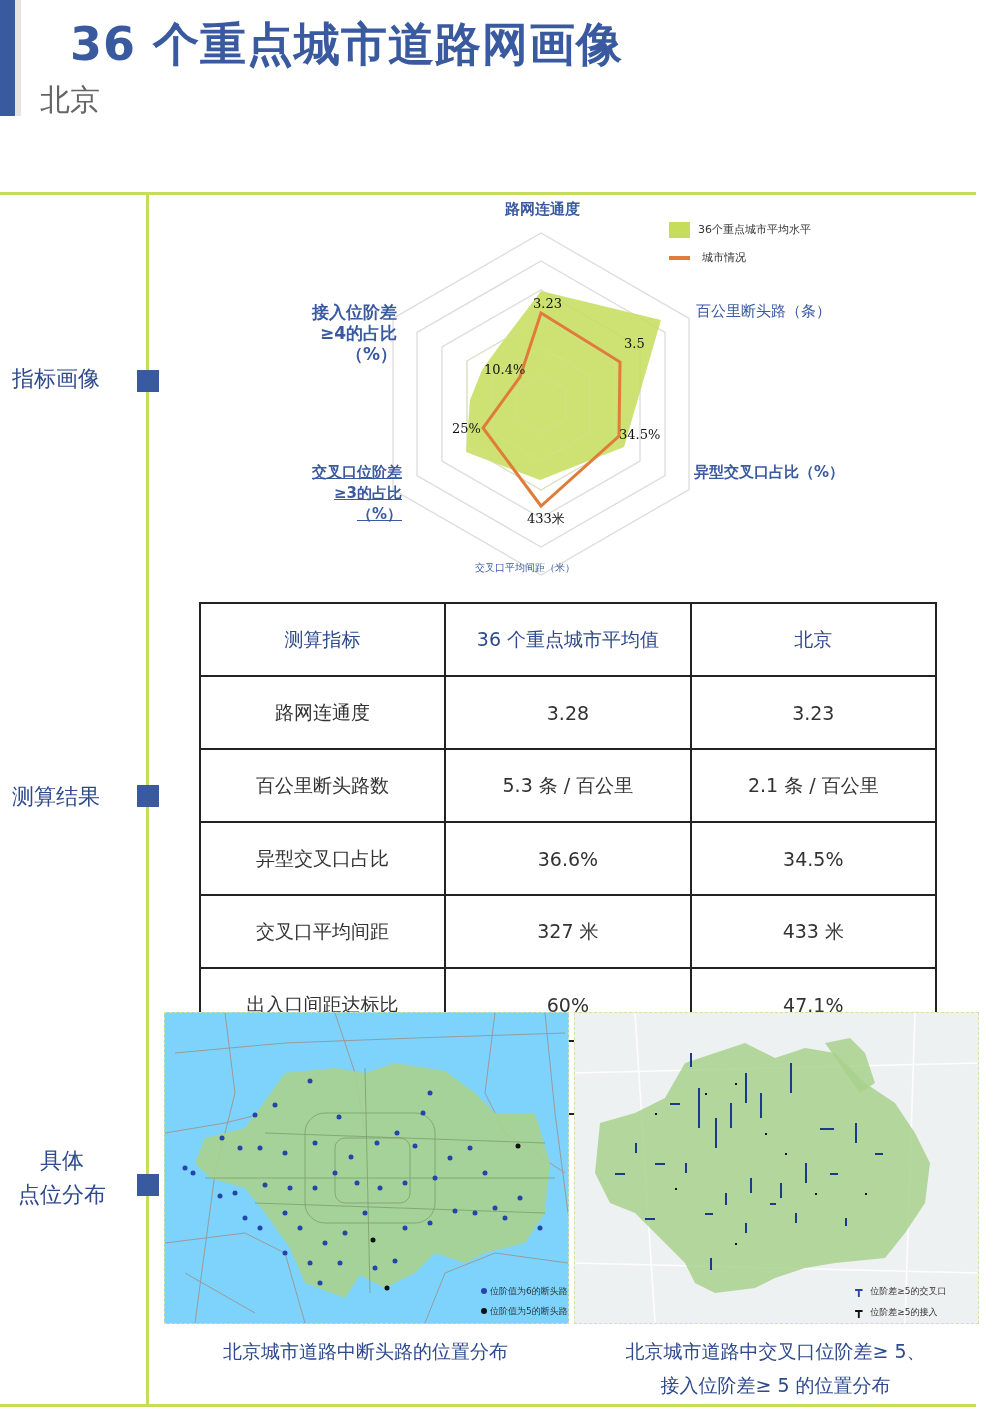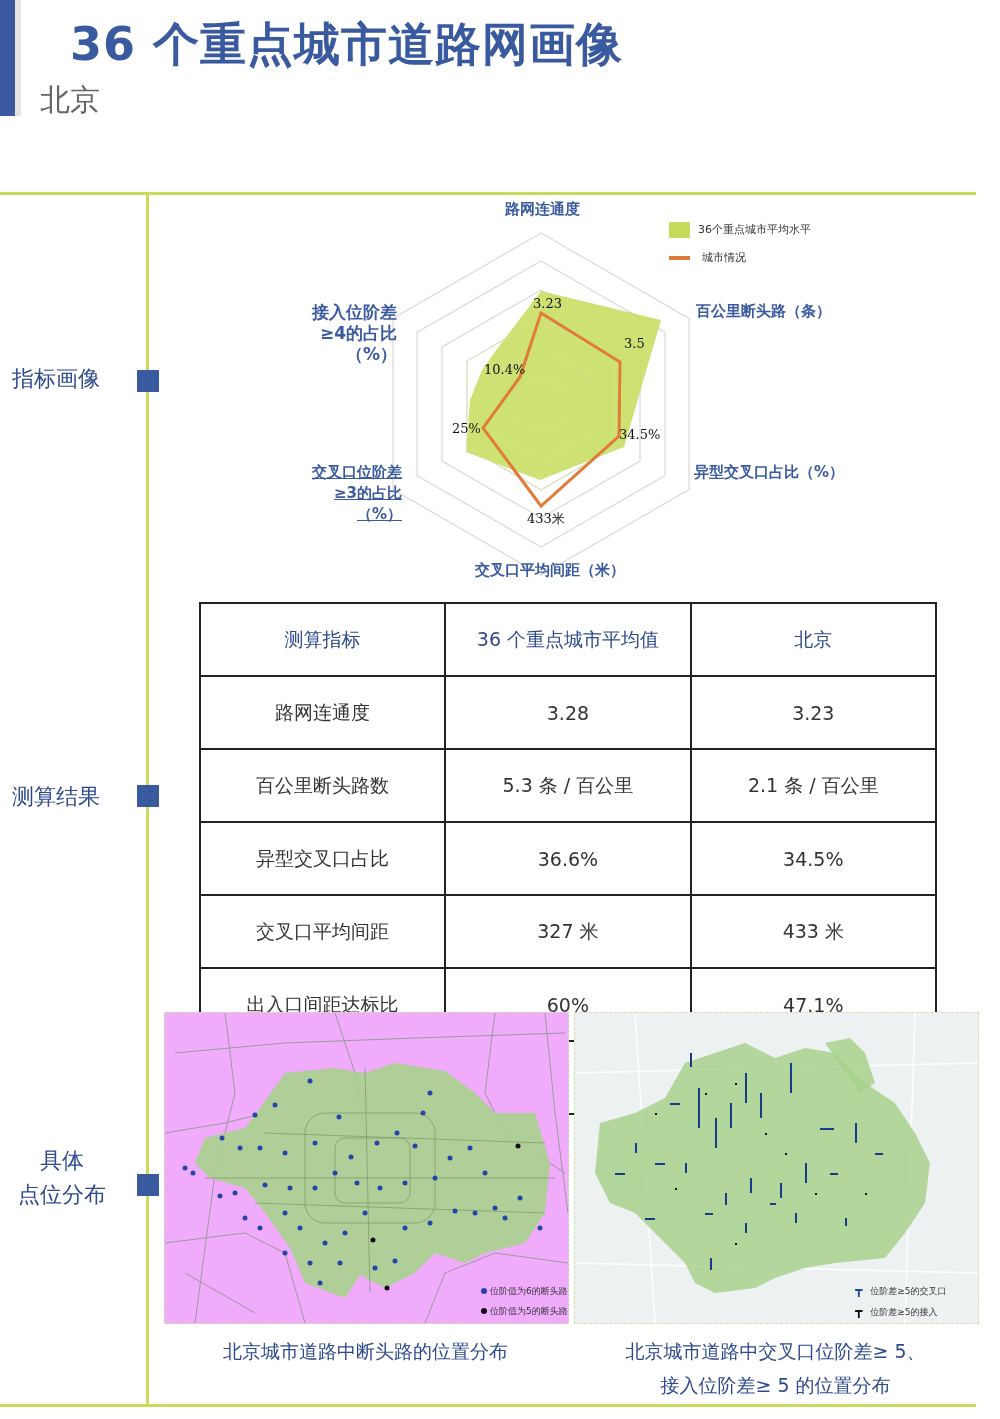--- a/index.html
+++ b/index.html
@@ -56,23 +56,23 @@
   <polygon points="541,291 661,320 624,447 540,480 466,452 470,400 482,370 500,345" fill="#c5dd5a" fill-opacity="0.85" stroke="none"></polygon>
   <g stroke="#d8e8a0" stroke-width="1" fill="none" opacity="0.6">
     <polygon points="541,318 615,361 615,447 541,490 467,447 467,361"></polygon>
     <polygon points="541,347 590,375.5 590,432.5 541,461 492,432.5 492,375.5"></polygon>
     <polygon points="541,375 566,389.5 566,418.5 541,433 516,418.5 516,389.5"></polygon>
   </g>
   <polygon points="541,313 620,362 619,436 541,506 483,428 520,377" fill="none" stroke="#e07b39" stroke-width="3" stroke-linejoin="miter"></polygon>
 </svg>
 
 <div class="abs" style="left:505px;top:200px;font-size:15px;font-weight:bold;color:#3a5aa0;">路网连通度</div>
-<div class="abs" style="left:696px;top:302px;font-size:15px;font-weight:bold;color:#3a5aa0;">百公里断头路（条）</div>
+<div class="abs" style="left:696px;top:302px;font-size:15px;font-weight:normal;color:#3a5aa0;">百公里断头路（条）</div>
 <div class="abs" style="left:694px;top:463px;font-size:15px;font-weight:bold;color:#3a5aa0;">异型交叉口占比（%）</div>
-<div class="abs" style="left:475px;top:561px;font-size:15px;font-weight:bold;color:#3a5aa0;">交叉口平均间距（米）</div>
+<div class="abs" style="left:475px;top:561px;font-size:10px;font-weight:normal;color:#3a5aa0;">交叉口平均间距（米）</div>
 <div class="abs" style="left:290px;top:462px;width:112px;text-align:right;font-size:15px;font-weight:bold;color:#3a5aa0;line-height:21px;text-decoration:underline;">
   <div>交叉口位阶差</div>
   <div>≥3的占比（%）</div>
 </div>
 <div class="abs" style="left:282px;top:302px;width:115px;text-align:right;font-size:17px;font-weight:bold;color:#3a5aa0;line-height:21px;">
   <div>接入位阶差</div>
   <div>≥4的占比（%）</div>
 </div>
 
 <div class="abs" style="left:533px;top:296px;font-size:13px;color:#111;font-family:'DejaVu Serif',serif;">3.23</div>
@@ -125,21 +125,21 @@
     <td>47.1%</td>
   </tr>
   <tr>
     <td>出入口最小距离</td>
     <td>90 米</td>
     <td>4 米</td>
   </tr>
 </tbody>
   </table>
 
-<div class="abs map" style="left:164px;top:1012px;width:403px;height:310px;background:#f0abfc;">
+<div class="abs map" style="left:164px;top:1012px;width:403px;height:310px;background:#7dd3fc;">
   <svg width="403" height="310">
     <g stroke="#9a9a9a" stroke-width="1" fill="none">
       <path d="M10 40 L120 30 L250 25 L400 20"></path>
       <path d="M0 120 L60 110 L100 100"></path>
       <path d="M60 0 L70 80 L50 160 L30 310"></path>
       <path d="M170 0 L190 60 L200 120"></path>
       <path d="M330 0 L320 80 L340 120 L400 160"></path>
       <path d="M0 230 L80 220 L120 240 L140 310"></path>
       <path d="M380 0 L390 100 L403 200"></path>
       <path d="M260 310 L280 260 L330 240 L403 250"></path>

